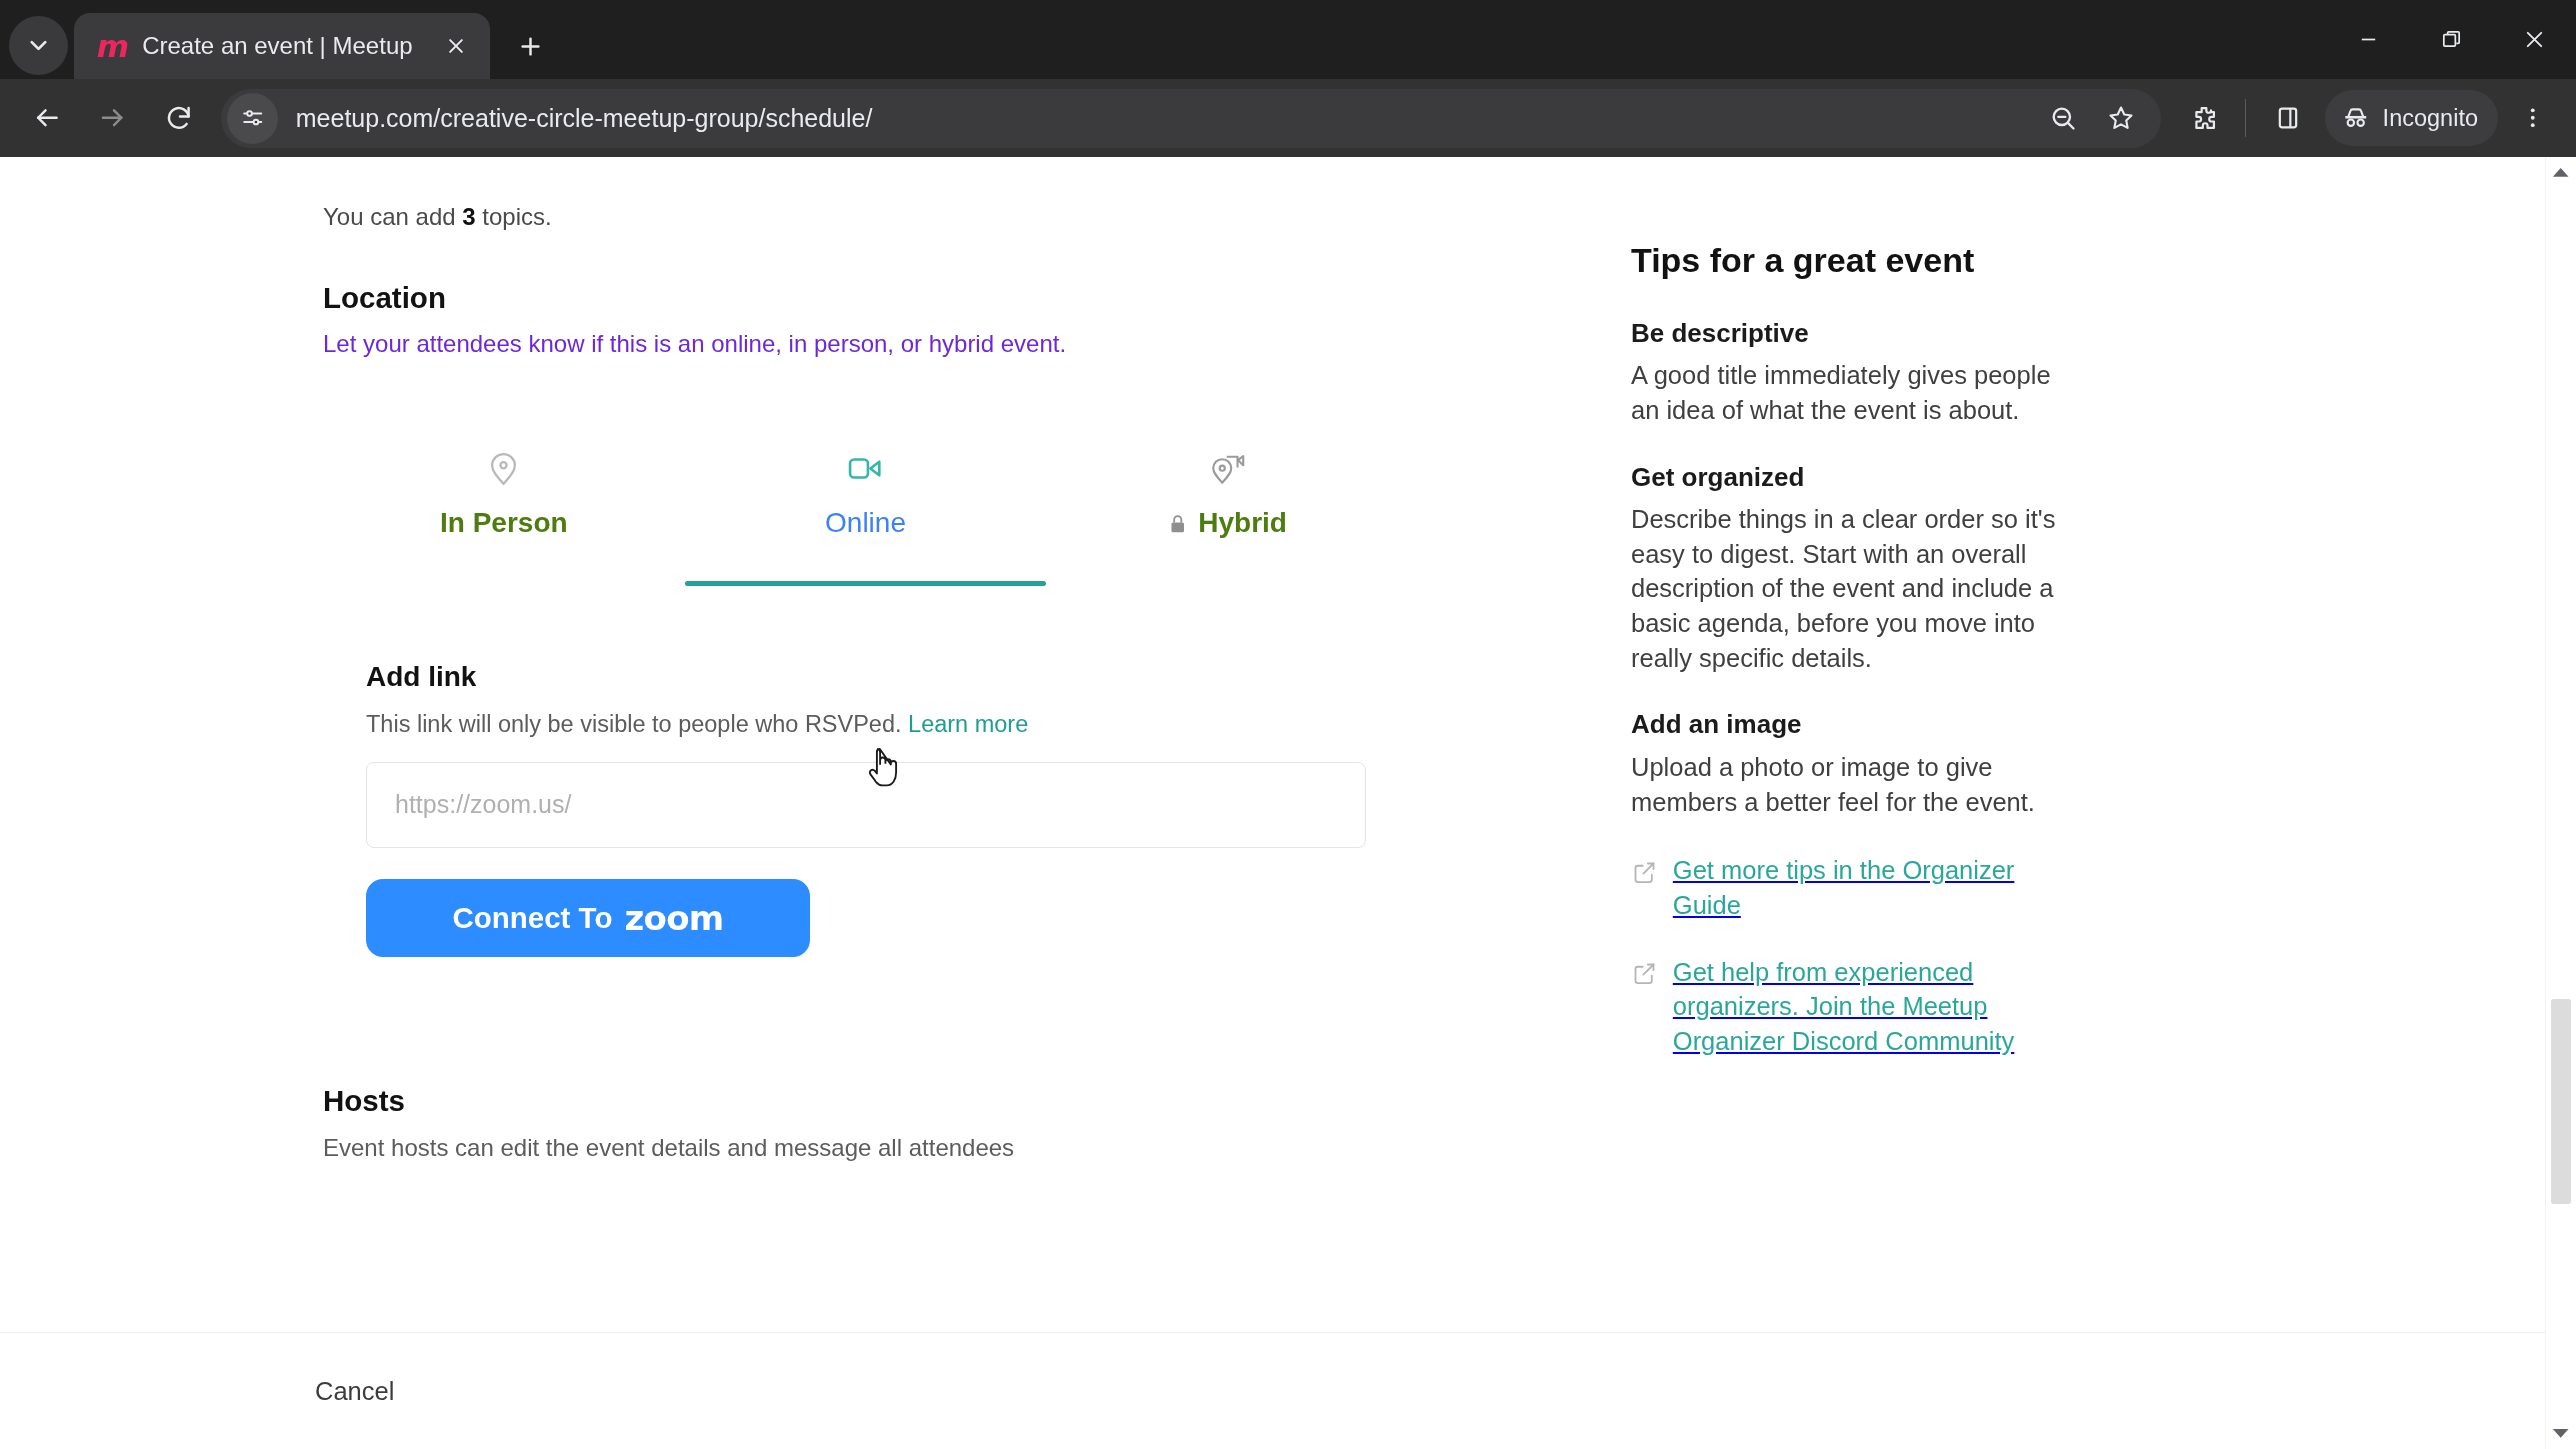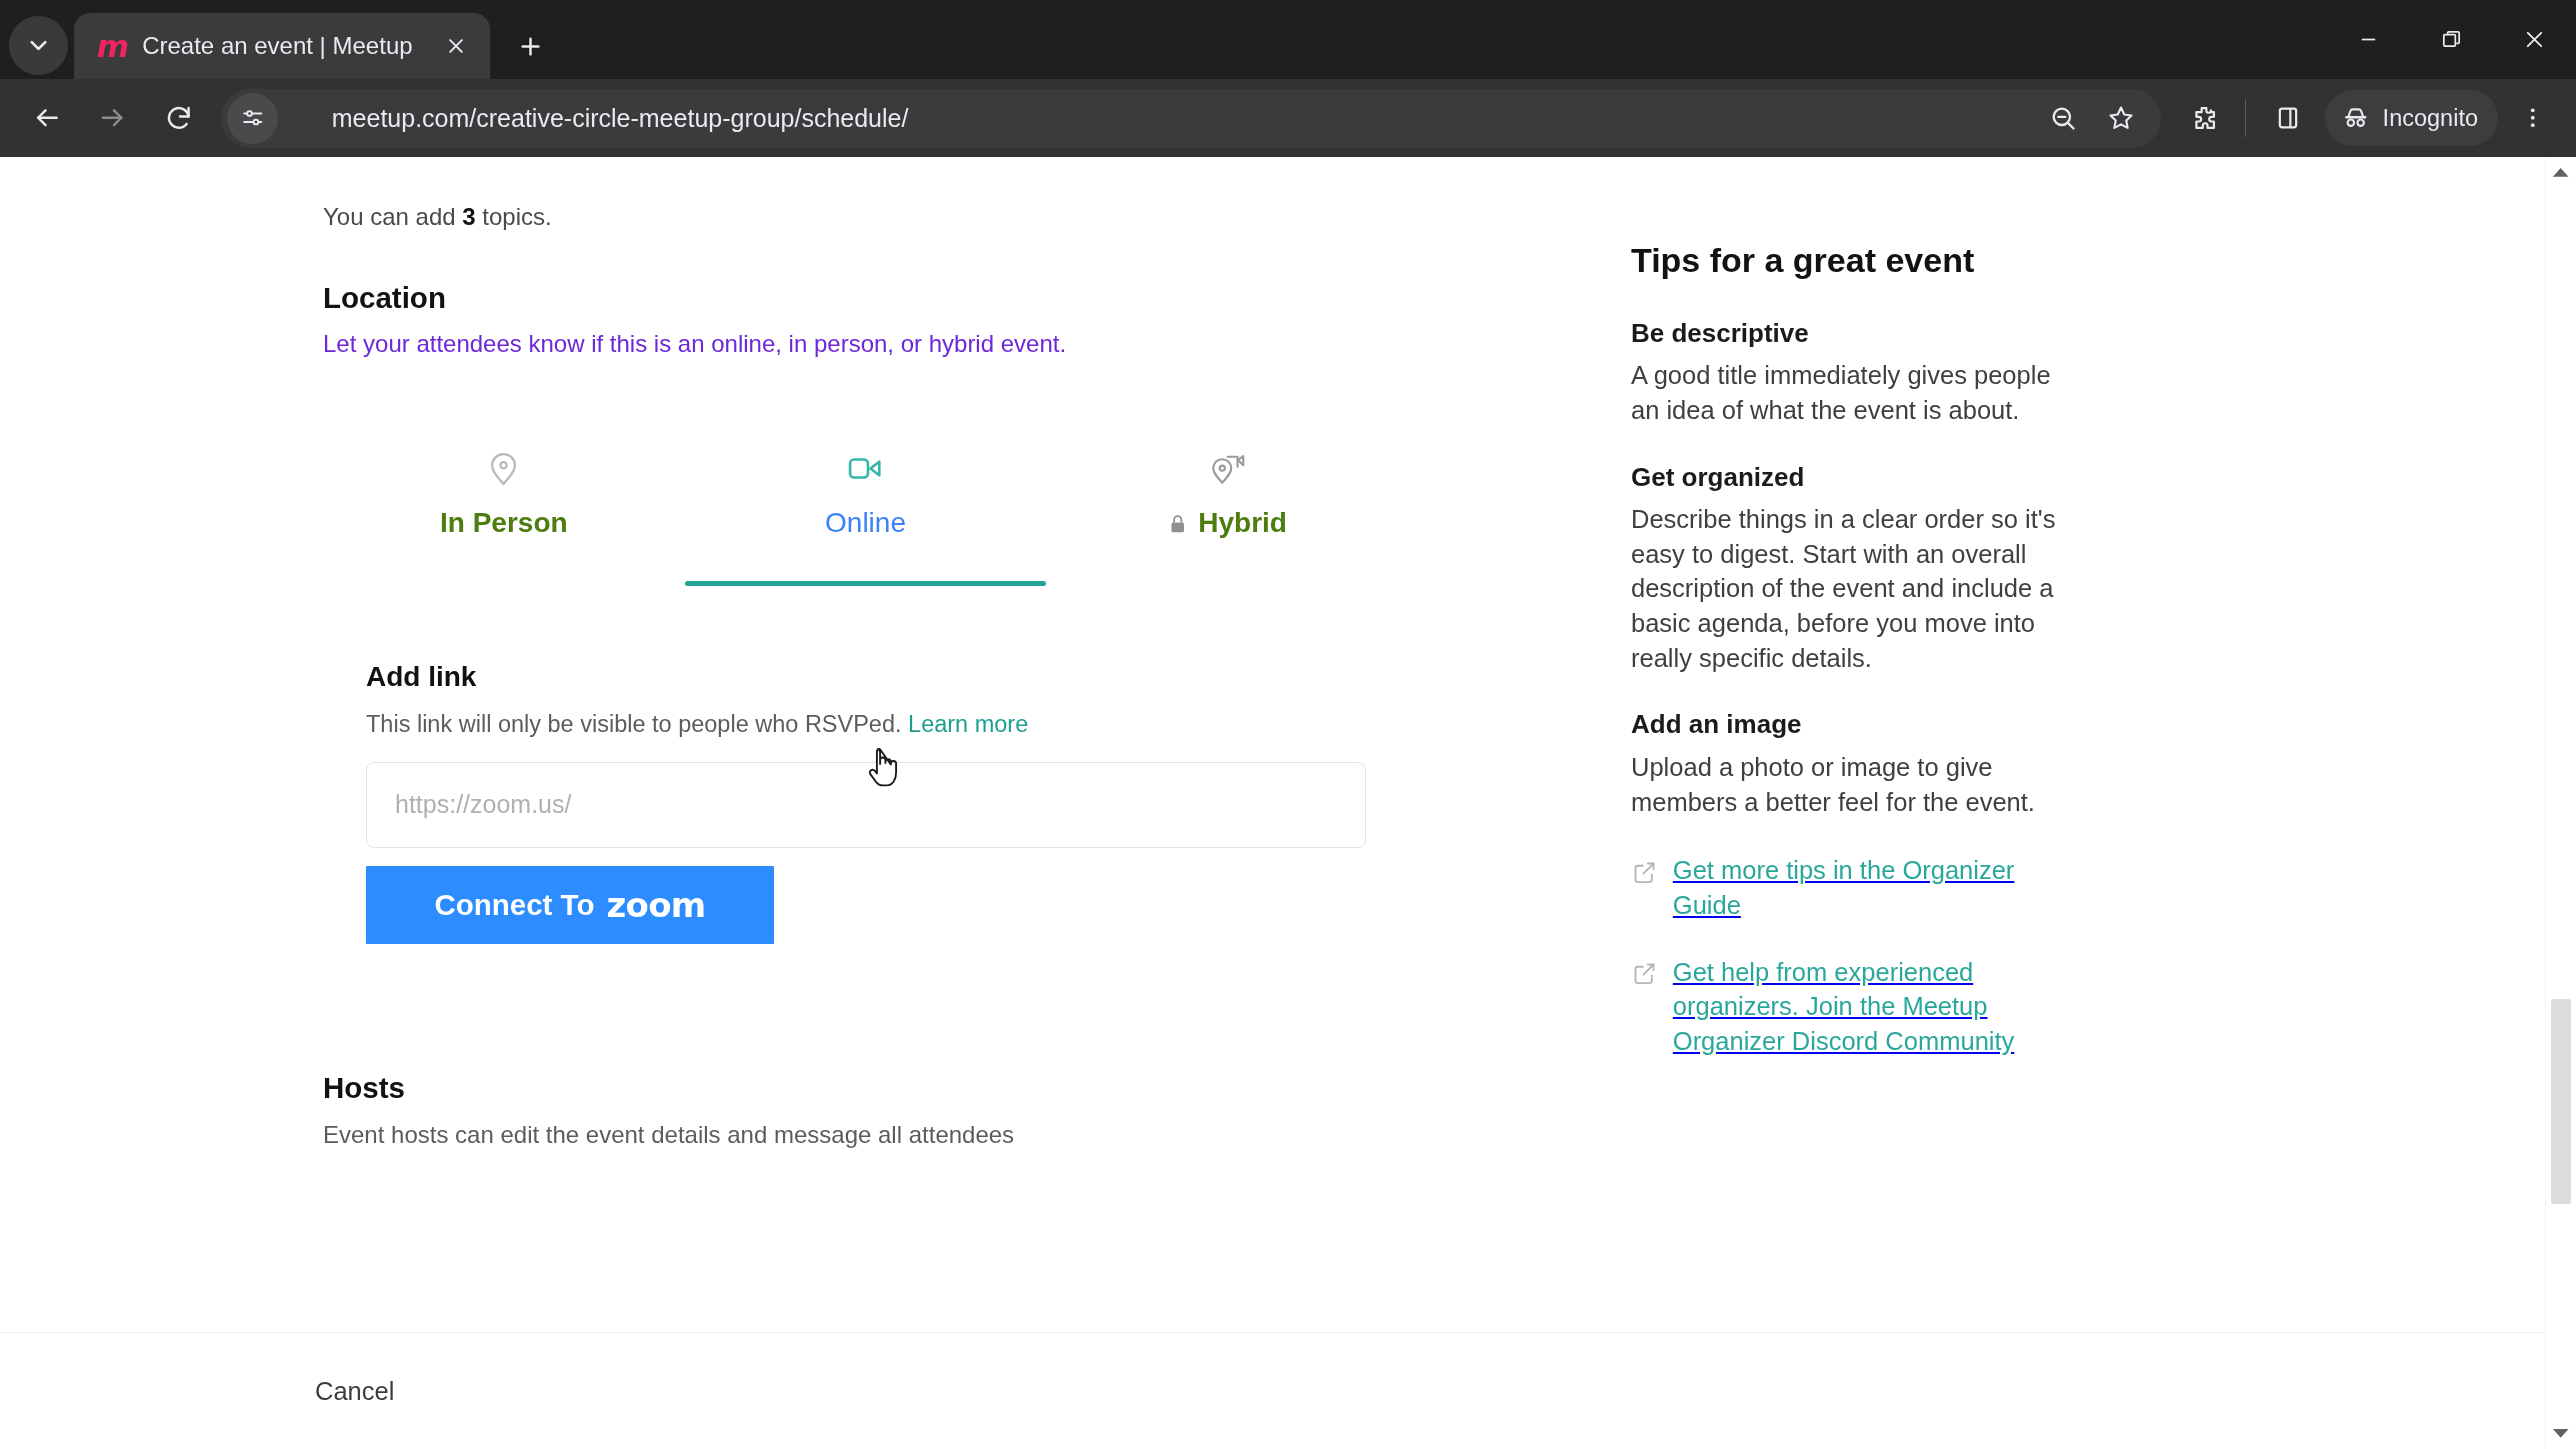--- a/index.html
+++ b/index.html
@@ -97,21 +97,20 @@
   .navbtn svg { width: 29.5px; height: 29.5px; }
 
   .omnibox {
     flex: 1;
     height: 59px;
     background: #3b3b3d;
     border-radius: 29.5px;
     display: flex; align-items: center;
     margin: 0 10.7px 0 6.7px;
     padding: 0 9.4px 0 6.7px;
-    gap: 36px;
   }
   .omni-icon {
     width: 51px; height: 51px;
     border-radius: 50%;
     background: #4a4a4d;
     display: flex; align-items: center; justify-content: center;
     flex: none;
   }
   .omni-icon svg { width: 25.5px; height: 25.5px; }
   .omni-url {
@@ -252,25 +251,25 @@
     height: 86px;
     border: 1.3px solid #e4e4e4;
     border-radius: 8px;
     display: flex; align-items: center;
     padding: 0 28px;
     background: #fff;
   }
   .url-ph { color: #b0b0b0; font-size: 25px; }
 
   .zoom-btn {
-    margin-top: 18px;
-    width: 408px;
+    margin-top: 31px;
+    width: 444px;
     height: 78px;
     background: #2d8cff;
-    border-radius: 1px;
+    border-radius: 17px;
     display: flex; align-items: center; justify-content: center;
     gap: 12px;
     border: none;
     cursor: pointer;
   }
   .zoom-btn .zb-a { color: #fff; font-size: 29.5px; font-weight: 700; }
   .zoom-btn .zb-b {
     color: #fff; font-size: 34px; font-weight: 700;
     letter-spacing: -0.7px;
     font-family: "DejaVu Sans", sans-serif;

